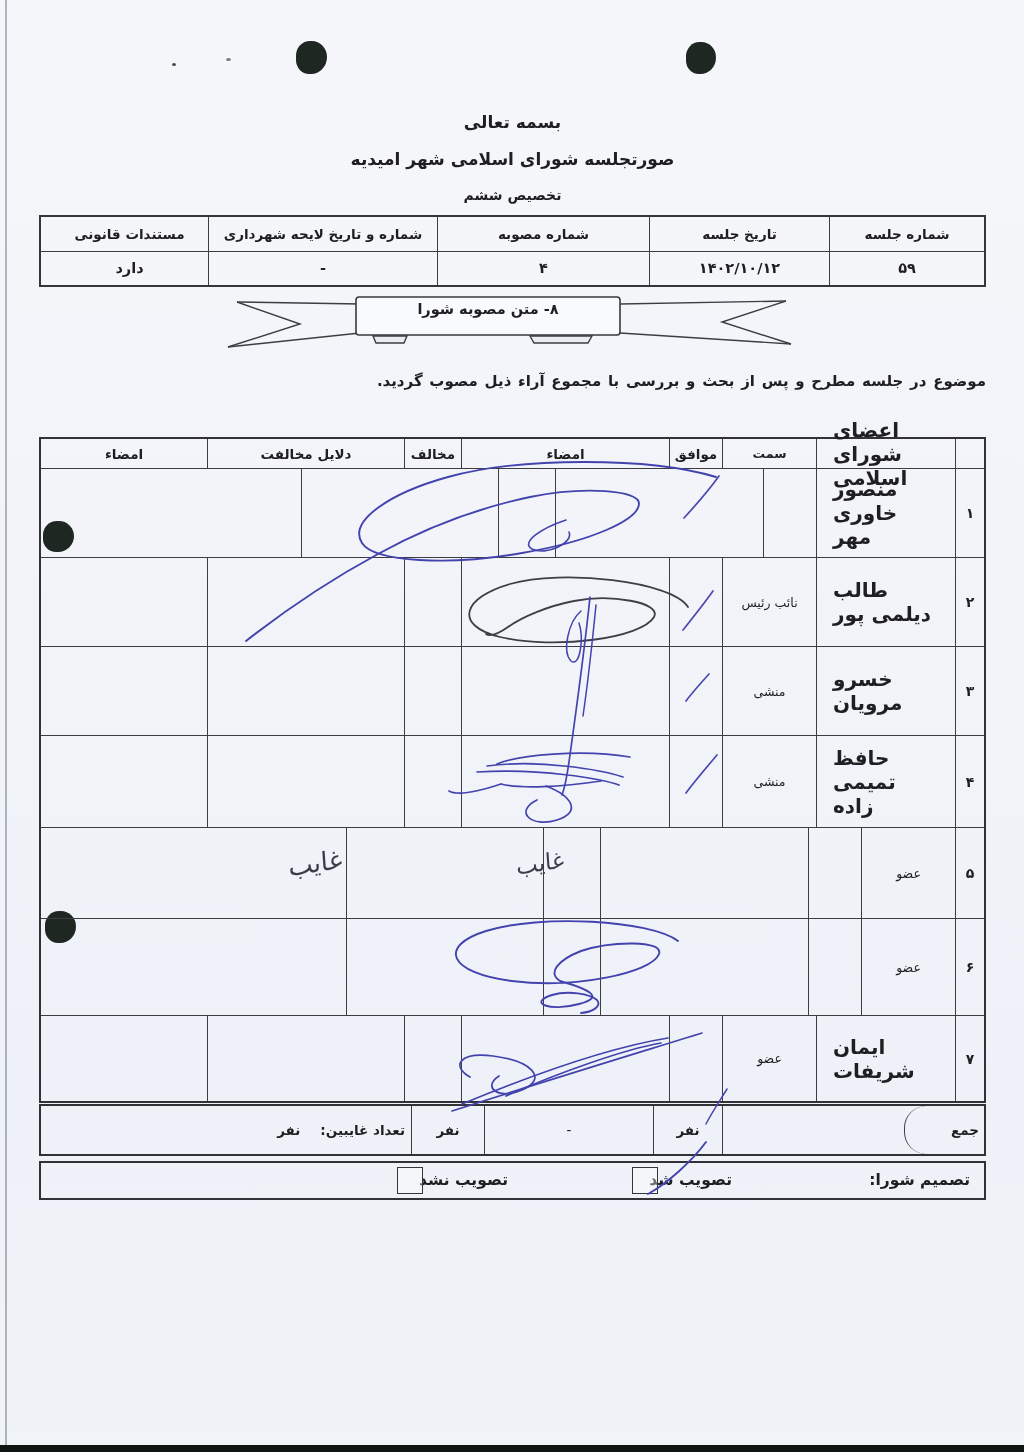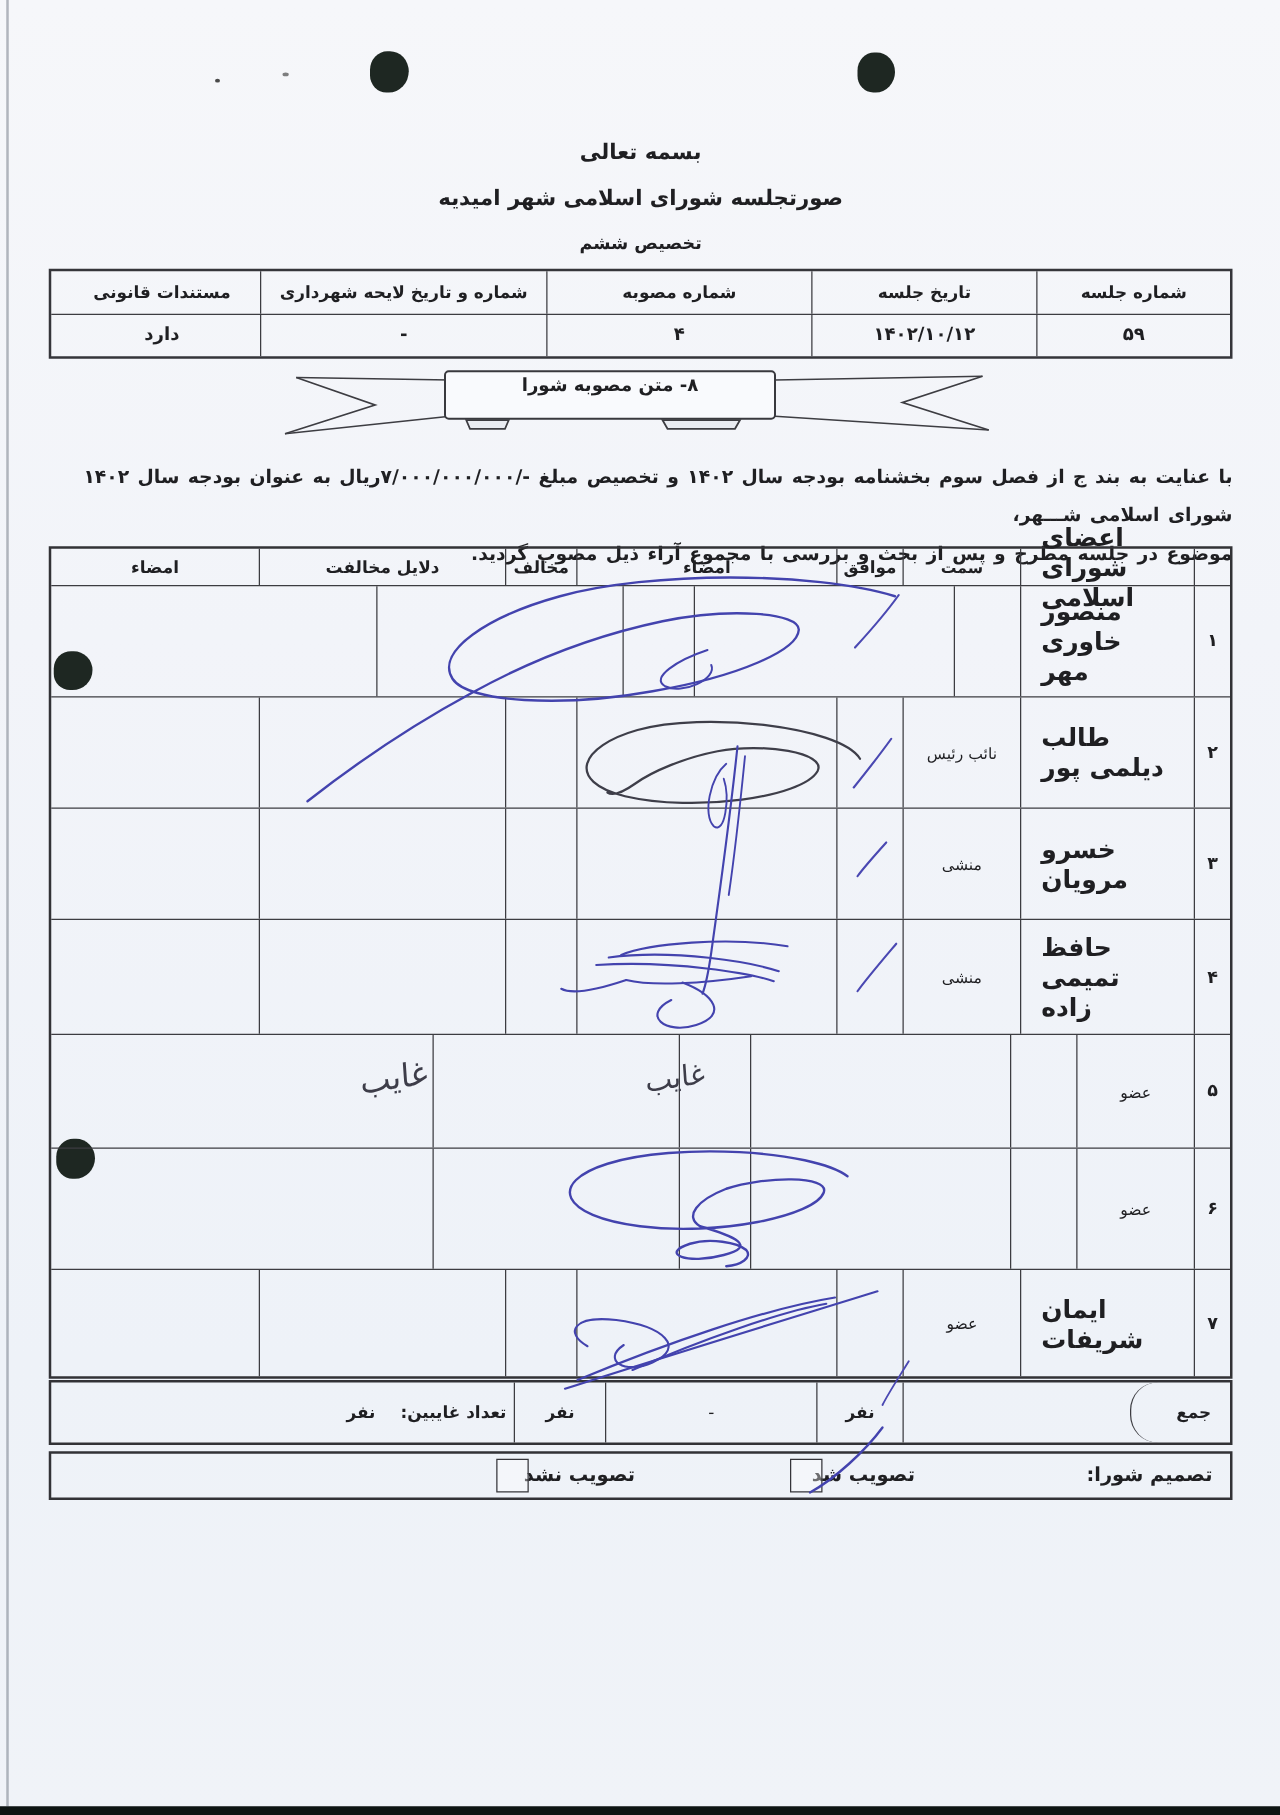--- a/index.html
+++ b/index.html
@@ -47,21 +47,21 @@
   .c.role{width:94px;font-size:12.5px;}
   .c.agree{width:53px;}
   .c.sign{width:208px;}
   .c.opp{width:57px;}
   .c.dalayel{width:197px;}
   .c.sign2{flex:1;}
   
   .sumrow{left:39px;top:1104px;width:947px;height:52px;border:2px solid #323236;direction:rtl;display:flex;box-sizing:border-box;font-weight:bold;font-size:13.5px;}
   .sumrow .sc{box-sizing:border-box;border-left:1.2px solid #3c3c41;display:flex;align-items:center;justify-content:center;}
   .sumrow .sc:last-child{border-left:none;}
-  .sc.total{width:80px;justify-content:flex-start;padding-right:15px;border-radius:22px;}
+  .sc.total{width:80px;justify-content:flex-start;padding-right:5px;border-radius:22px;}
   .sc.blank{width:182px;}
   .sc.naf1{width:69px;}
   .sc.dash{width:169px;font-weight:normal;}
   .sc.naf2{width:73px;}
   .sc.absent{flex:1;justify-content:flex-start;padding-right:6px;gap:20px;}
   
   .decision{left:39px;top:1161px;width:947px;height:39px;border:2px solid #323236;box-sizing:border-box;direction:rtl;font-weight:bold;font-size:15.5px;}
   .decision .dlabel{position:absolute;right:14px;top:8px;}
   .dtext{position:absolute;top:8px;}
   .dbox{position:absolute;width:26px;height:27px;border:1.7px solid #35353a;box-sizing:border-box;top:4px;background:rgba(255,255,255,.35);}
@@ -111,21 +111,20 @@
       <path d="M 620 333 L 791 344"></path>
       <path d="M 786 301 L 722 322 L 791 344"></path>
       <path d="M 373 336 L 407 336 L 404 343 L 376 343 Z" fill="#e9ecf2"></path>
       <path d="M 530 336 L 592 336 L 588 343 L 534 343 Z" fill="#e9ecf2"></path>
     </g>
     <rect x="356" y="297" width="264" height="38" rx="3" fill="#f9fafd" stroke="#39393e" stroke-width="1.6"></rect>
   </svg>
   <div class="abs ribbon-label">۸- متن مصوبه شورا</div>
 
   <div class="abs resolution">
-    <div>با عنایت به بند ج از فصل سوم بخشنامه بودجه سال ۱۴۰۲ و تخصیص مبلغ -/۷/۰۰۰/۰۰۰/۰۰۰ریال به عنوان بودجه سال ۱۴۰۲ شورای اسلامی شـــهر،</div>
     <div>موضوع در جلسه مطرح و پس از بحث و بررسی با مجموع آراء ذیل مصوب گردید.</div>
   </div>
 
   <div class="abs mtable">
     <div class="mrow mhead">
       <div class="c num"></div>
       <div class="c name">اعضای شورای اسلامی</div>
       <div class="c role">سمت</div>
       <div class="c agree">موافق</div>
       <div class="c sign">امضاء</div>

